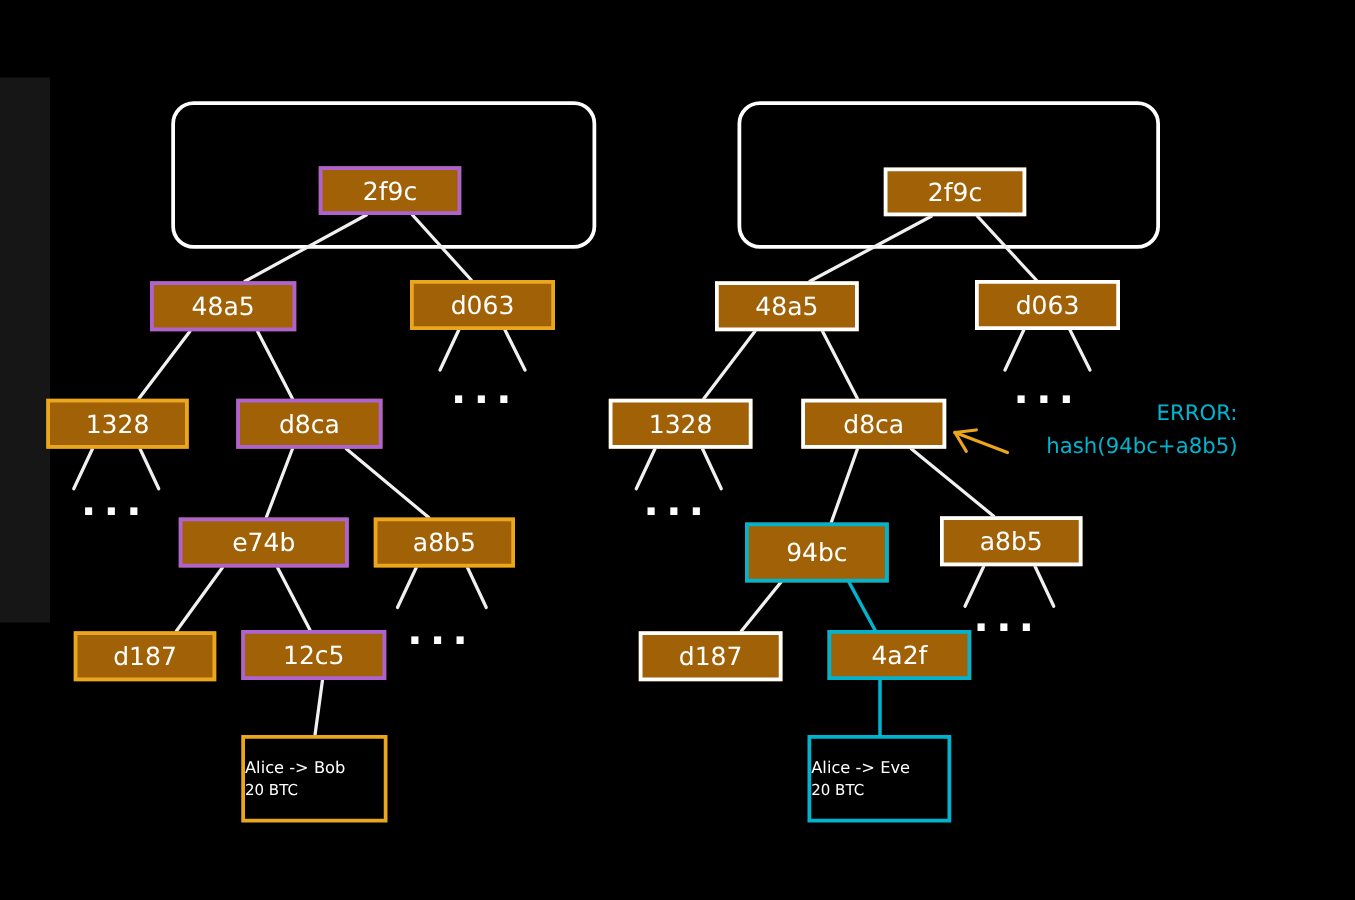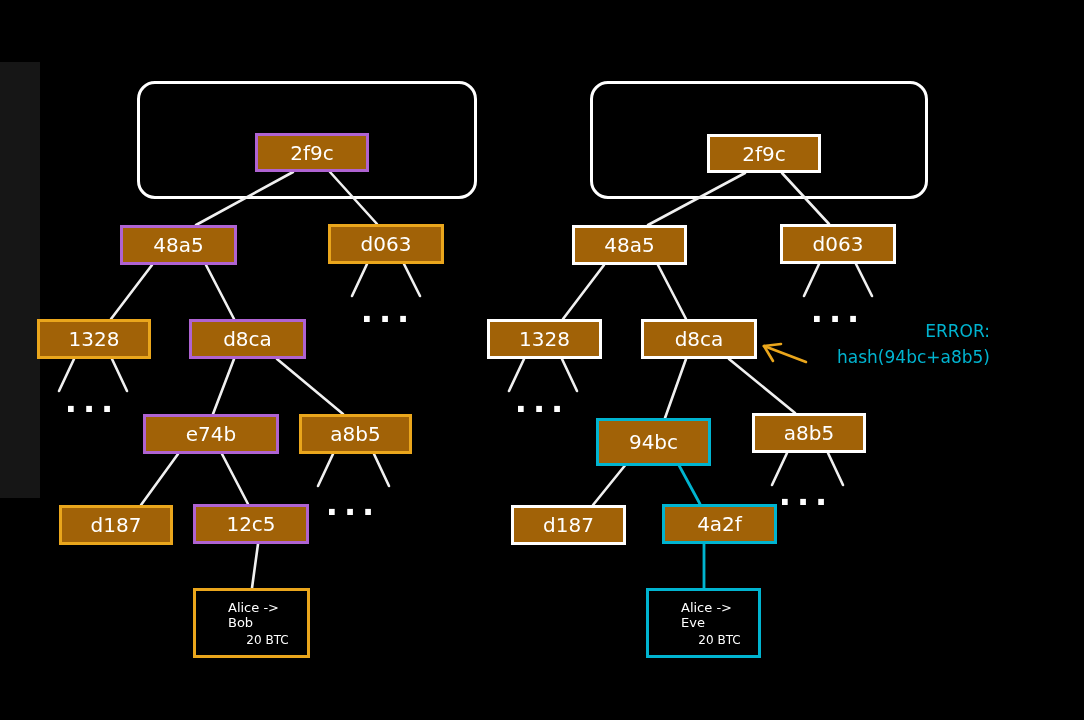--- a/index.html
+++ b/index.html
@@ -23,22 +23,22 @@
   .arrow-yellow{stroke:var(--orange);stroke-width:2.6;stroke-linecap:round;fill:none;}
   .node{
     position:absolute;display:flex;align-items:center;justify-content:center;
     background:#a16207;border:3px solid var(--white);box-sizing:border-box;
     color:var(--white);font-size:20px;z-index:2;
   }
   .node.purple{border-color:var(--purple);}
   .node.orange{border-color:var(--orange);}
   .node.cyan{border-color:var(--cyan);}
   .tx-node{
-    position:absolute;display:flex;flex-direction:column;align-items:center;justify-content:center;
-    gap:3px;background:#000;border:3px solid var(--white);box-sizing:border-box;color:var(--white);z-index:2;padding-left:32px;
+    position:absolute;display:flex;flex-direction:column;justify-content:center;
+    gap:3px;background:#000;border:3px solid var(--white);box-sizing:border-box;color:var(--white);z-index:2;
   }
   .tx-node.orange{border-color:var(--orange);}
   .tx-node.cyan{border-color:var(--cyan);}
   .tx-parties{font-size:13px;}
   .tx-amount{font-size:12px;}
   .ellipsis{
     position:absolute;color:var(--white);font-size:32px;font-weight:700;
     letter-spacing:6px;line-height:1;text-align:center;z-index:2;
   }
   .error-note{

